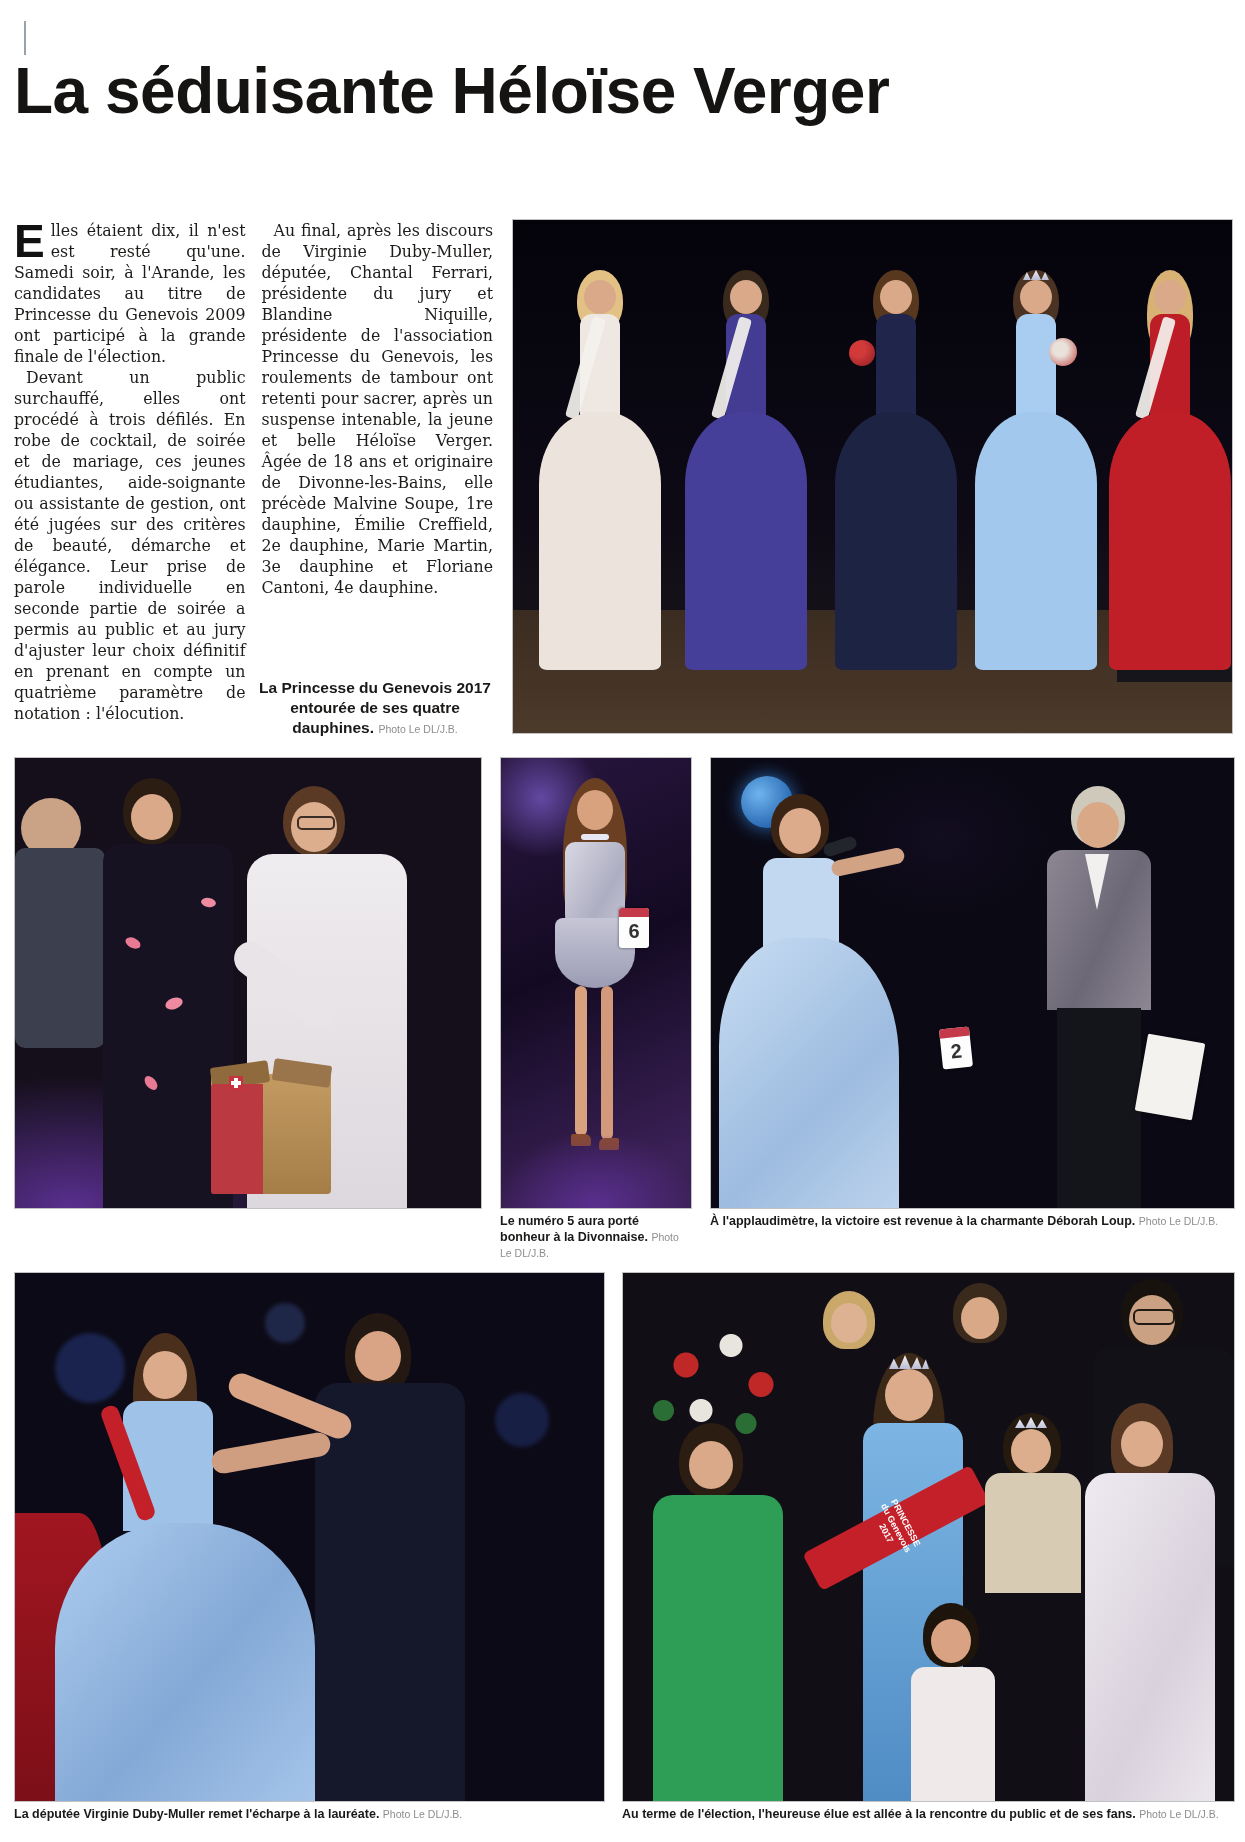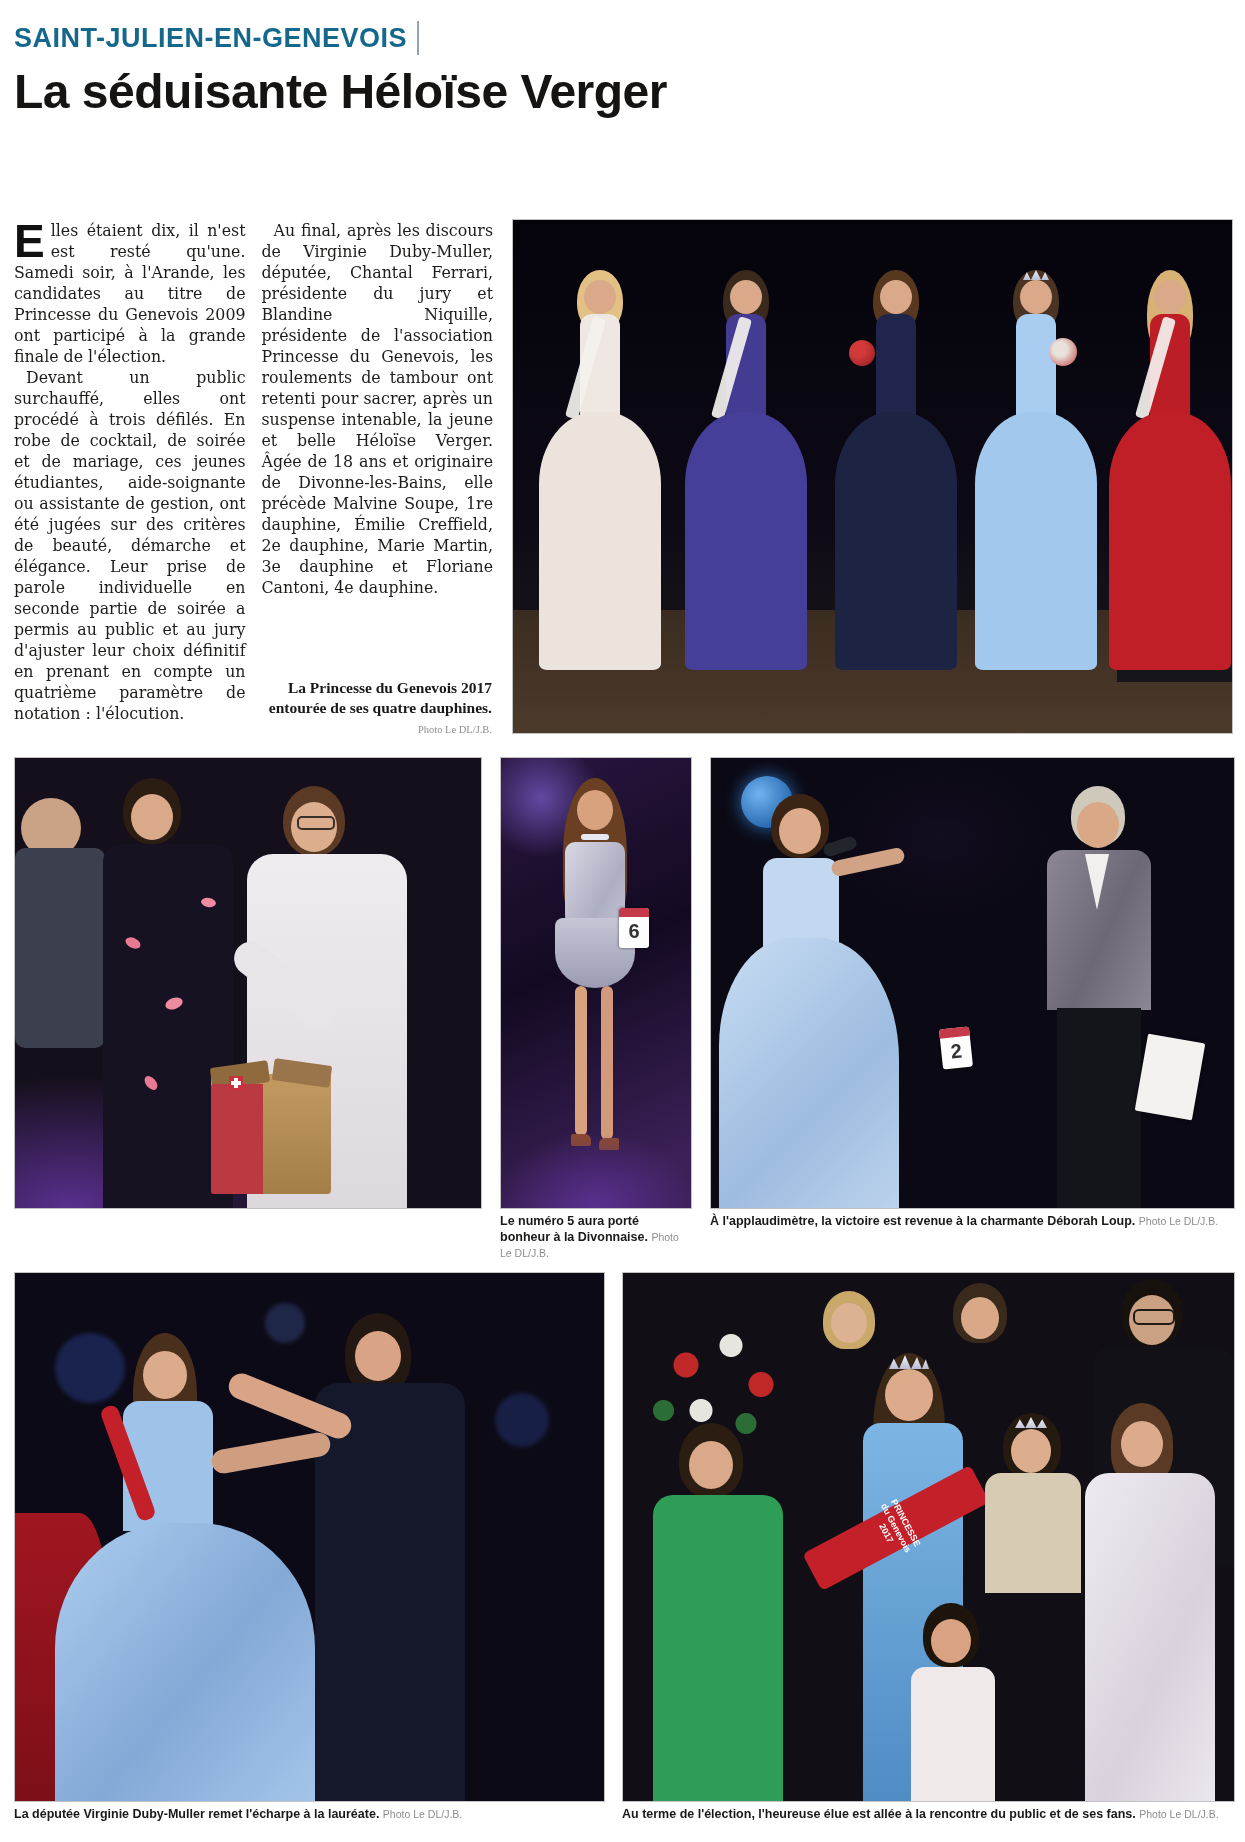--- a/index.html
+++ b/index.html
@@ -3,33 +3,33 @@
 <meta charset="utf-8">
 <style>
   html,body{margin:0;padding:0;background:#ffffff;}
   .page{position:relative;width:1245px;height:1842px;background:#fff;overflow:hidden;
         font-family:"Liberation Sans",sans-serif;}
   
   .kicker-row{position:absolute;left:14px;top:18px;height:40px;display:flex;align-items:center;}
   .kicker{font-size:27px;font-weight:bold;color:#15688c;letter-spacing:.5px;}
   .kicker-bar{display:inline-block;width:2px;height:34px;background:#9aa2a8;margin-left:10px;}
   .headline{position:absolute;left:14px;top:64px;margin:0;width:1220px;
-            font-size:48px;line-height:55px;font-weight:bold;color:#151412;letter-spacing:-.5px;}
+            font-size:64px;line-height:55px;font-weight:bold;color:#151412;letter-spacing:-.5px;}
   
   .article-text{position:absolute;left:14px;top:220px;width:479px;height:532px;
                 column-count:2;column-gap:16px;column-fill:auto;overflow:hidden;
                 font-family:"DejaVu Serif","Liberation Serif",serif;
                 font-size:15.8px;line-height:21px;color:#1d1c1a;text-align:justify;}
   .article-text p{margin:0;}
   .article-text p.ind{text-indent:12px;}
   .dropcap{float:left;font-family:"Liberation Sans",sans-serif;font-weight:bold;
            font-size:46px;line-height:38px;padding:2px 6px 0 0;color:#111;}
   
-  .main-caption{position:absolute;left:258px;top:678px;width:234px;text-align:right;
-                font-size:15.5px;line-height:20px;font-weight:bold;color:#1a1918;font-family:Liberation Serif, serif;}
+  .main-caption{position:absolute;left:258px;top:678px;width:234px;text-align:center;
+                font-size:15.5px;line-height:20px;font-weight:bold;color:#1a1918;}
   .photo-cap{position:absolute;font-size:12.5px;line-height:16px;font-weight:bold;color:#1a1918;}
   .credit{font-weight:normal;font-size:10.5px;color:#8d8d8d;}
   
   .ph{position:absolute;border:1px solid #c2c2c2;overflow:hidden;background:#0d0a12;}
   .abs{position:absolute;}
   
   .fig{position:absolute;top:0;width:130px;height:100%;}
   .fig .hd{position:absolute;left:49px;top:60px;width:32px;height:34px;border-radius:50%;background:#d9a98a;}
   .fig .hr{position:absolute;left:42px;top:50px;width:46px;height:62px;border-radius:50% 50% 45% 45%;}
   .fig .to{position:absolute;left:45px;top:94px;width:40px;height:110px;border-radius:12px 12px 0 0;}
@@ -44,21 +44,20 @@
   .sash2{position:absolute;background:#c4202a;transform:rotate(62deg);border-radius:6px;
          display:flex;flex-direction:column;align-items:center;justify-content:center;}
   .sash2 span{color:#fff;font-weight:bold;font-size:9px;line-height:11px;white-space:nowrap;}
 </style>
 </head>
 <body>
 
 <div class="page">
 
   <div class="kicker-row">
-    <span class="kicker">SAINT-JULIEN-EN-GENEVOIS</span>
     <span class="kicker-bar"></span>
   </div>
   <h1 class="headline"><span>La séduisante Héloïse Verger</span><br></h1>
 
   <div class="article-text">
     <p><span class="dropcap">E</span><span>lles étaient dix, il n'est est resté qu'une. Samedi soir, à l'Arande, les candidates au titre de Princesse du Genevois 2009 ont participé à la grande finale de l'élection.</span></p>
     <p class="ind">Devant un public surchauffé, elles ont procédé à trois défilés. En robe de cocktail, de soirée et de mariage, ces jeunes étudiantes, aide-soignante ou assistante de gestion, ont été jugées sur des critères de beauté, démarche et élégance. Leur prise de parole individuelle en seconde partie de soirée a permis au public et au jury d'ajuster leur choix définitif en prenant en compte un quatrième paramètre de notation : l'élocution.</p>
     <p class="ind">Au final, après les discours de Virginie Duby-Muller, députée, Chantal Ferrari, présidente du jury et Blandine Niquille, présidente de l'association Princesse du Genevois, les roulements de tambour ont retenti pour sacrer, après un suspense intenable, la jeune et belle Héloïse Verger. Âgée de 18 ans et originaire de Divonne-les-Bains, elle précède Malvine Soupe, 1re dauphine, Émilie Creffield, 2e dauphine, Marie Martin, 3e dauphine et Floriane Cantoni, 4e dauphine.</p>
 
   </div>

